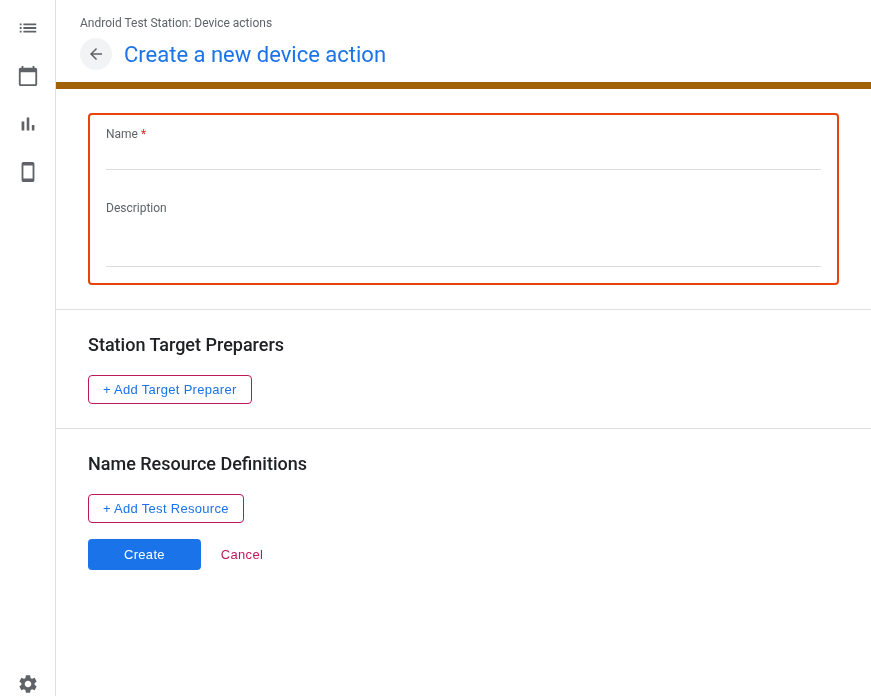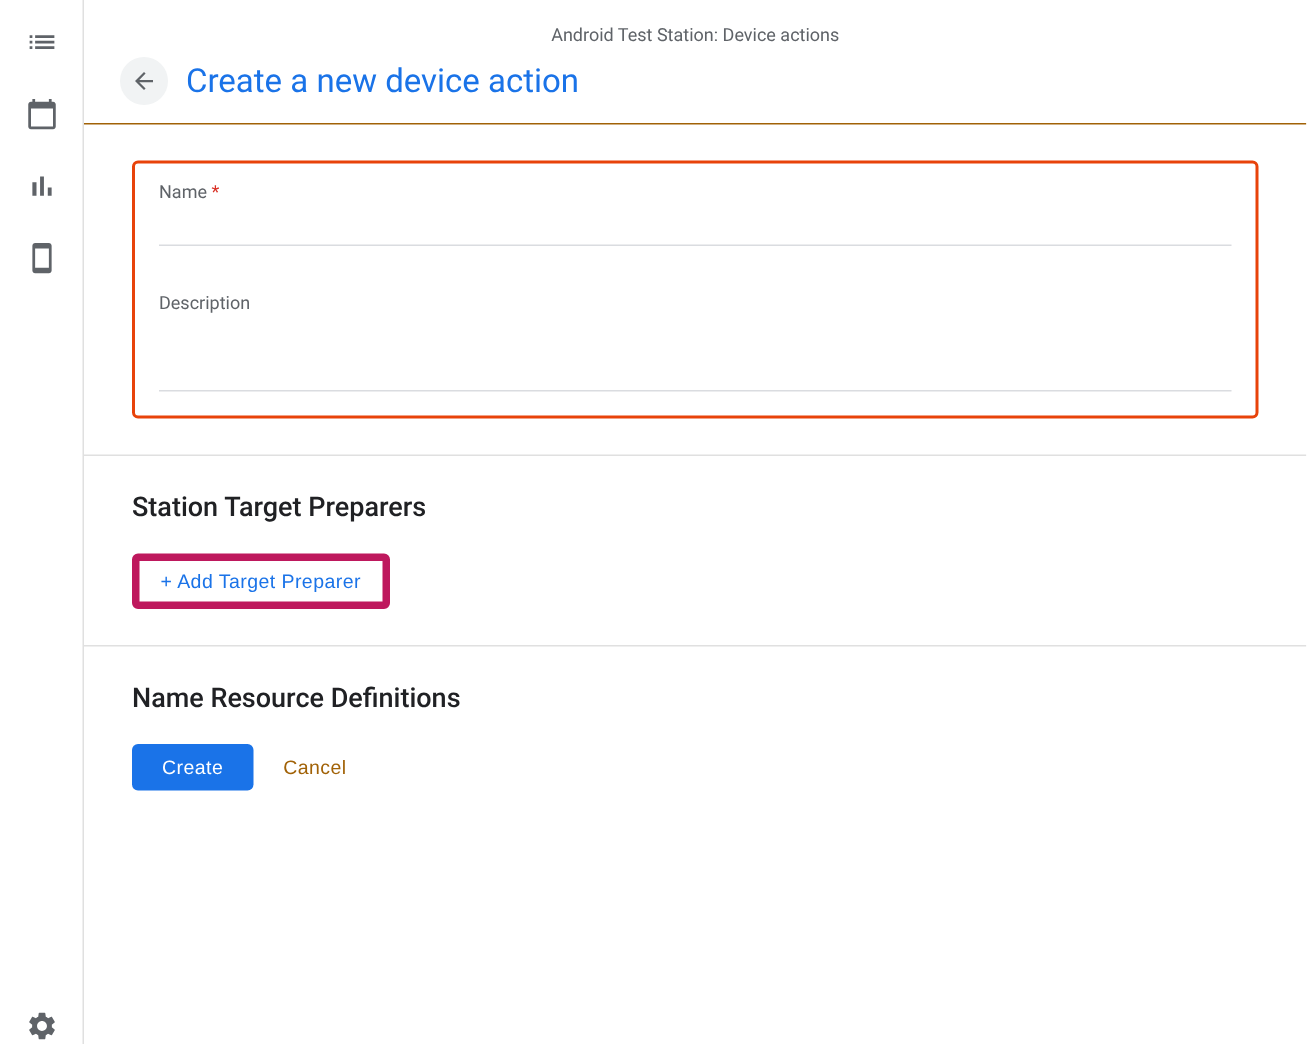--- a/index.html
+++ b/index.html
@@ -53,22 +53,21 @@
     
     .main-content {
       flex: 1;
       overflow-y: auto;
       padding: 0;
     }
 
     
     .page-header {
       padding: 16px 24px 12px;
-      border-bottom: 1px solid #a16207;
-      text-align: center;
+      border-bottom: 7px solid #a16207;
     }
 
     .breadcrumb {
       font-size: 12px;
       color: #5f6368;
       margin-bottom: 8px;
     }
 
     .page-title-row {
       display: flex;
@@ -165,47 +164,47 @@
       color: #202124;
       padding: 4px 0;
       background: transparent;
       resize: none;
       height: 48px;
       font-family: inherit;
     }
 
     
     .btn-outlined {
-      border: 5px solid #be185d;
+      border: 1px solid #be185d;
       background: #fff;
       color: #1a73e8;
       font-size: 13px;
       font-weight: 500;
       padding: 6px 14px;
       border-radius: 4px;
       cursor: pointer;
       letter-spacing: 0.3px;
     }
 
     .btn-primary {
       background: #1a73e8;
       color: #fff;
       border: none;
       font-size: 13px;
       font-weight: 500;
-      padding: 8px 20px;
+      padding: 8px 36px;
       border-radius: 4px;
       cursor: pointer;
       letter-spacing: 0.3px;
     }
 
     .btn-text {
       background: none;
       border: none;
-      color: #a16207;
+      color: #be185d;
       font-size: 13px;
       font-weight: 500;
       cursor: pointer;
       padding: 8px 12px;
       letter-spacing: 0.3px;
     }
 
     .action-row {
       display: flex;
       align-items: center;
@@ -278,20 +277,21 @@
     </div>
   </section>
 
   <section class="section">
     <h2 class="section-title">Station Target Preparers</h2>
     <button class="btn-outlined">+ Add Target Preparer</button>
   </section>
 
   <section class="section">
     <h2 class="section-title">Name Resource Definitions</h2>
+    <button class="btn-outlined">+ Add Test Resource</button>
 
     <div class="action-row">
       <button class="btn-primary">Create</button>
       <button class="btn-text">Cancel</button>
     </div>
   </section>
 
 </main>
 
 </body></html>

